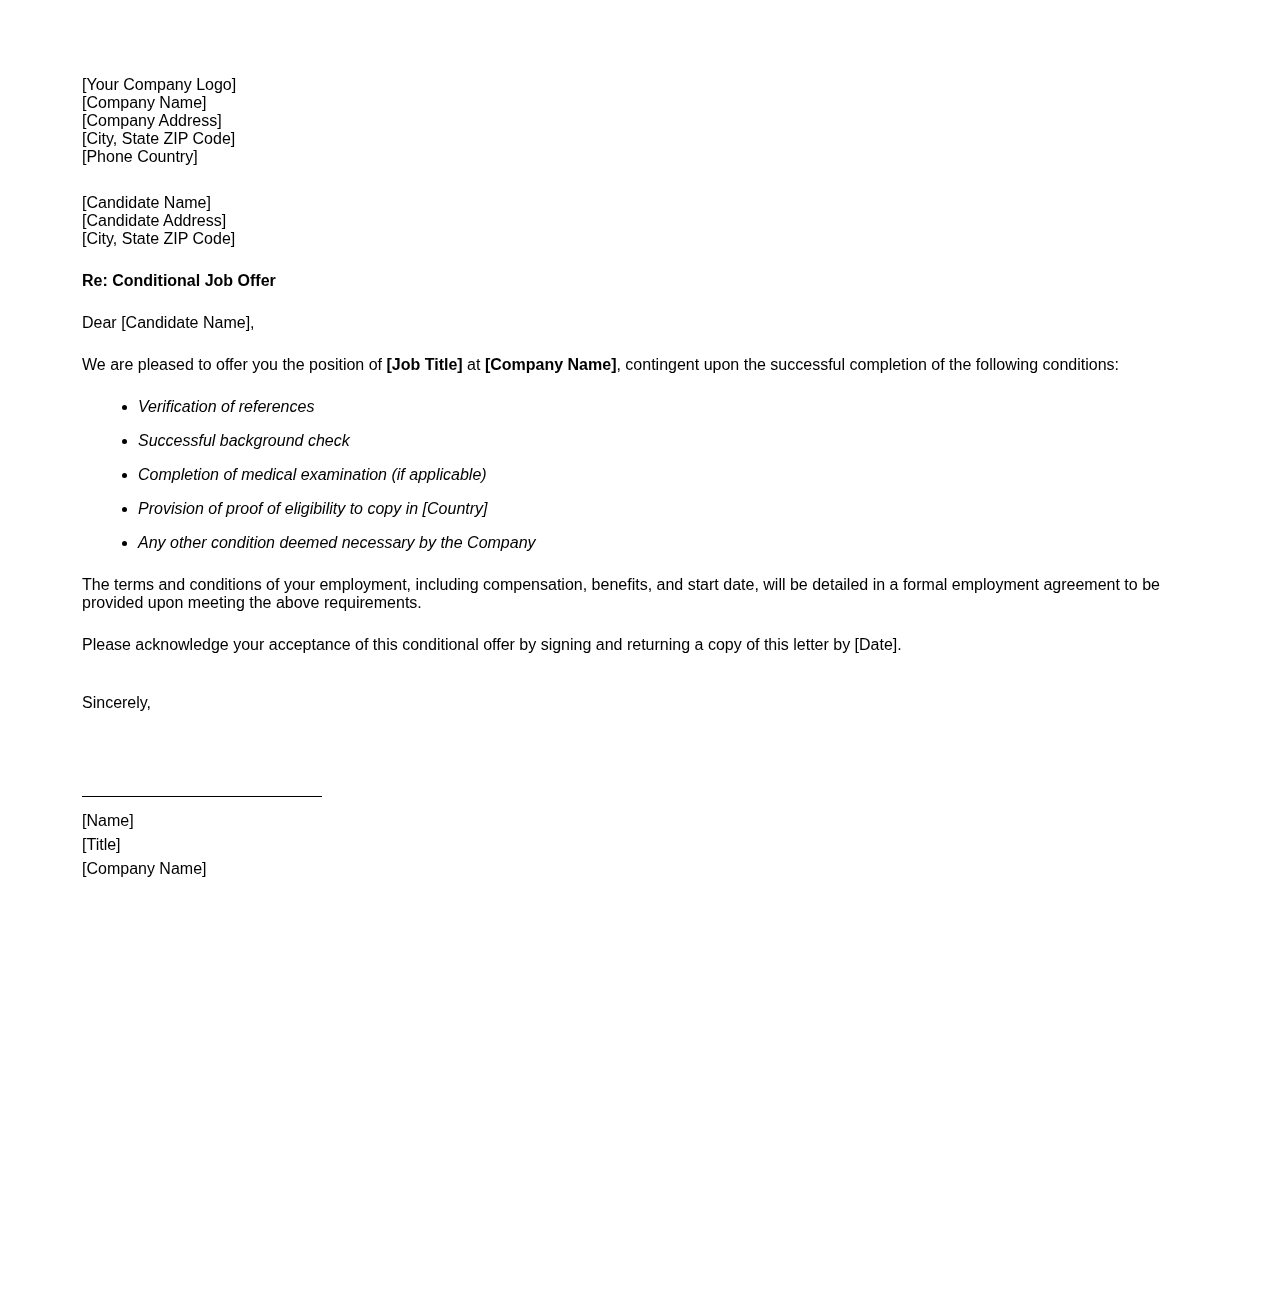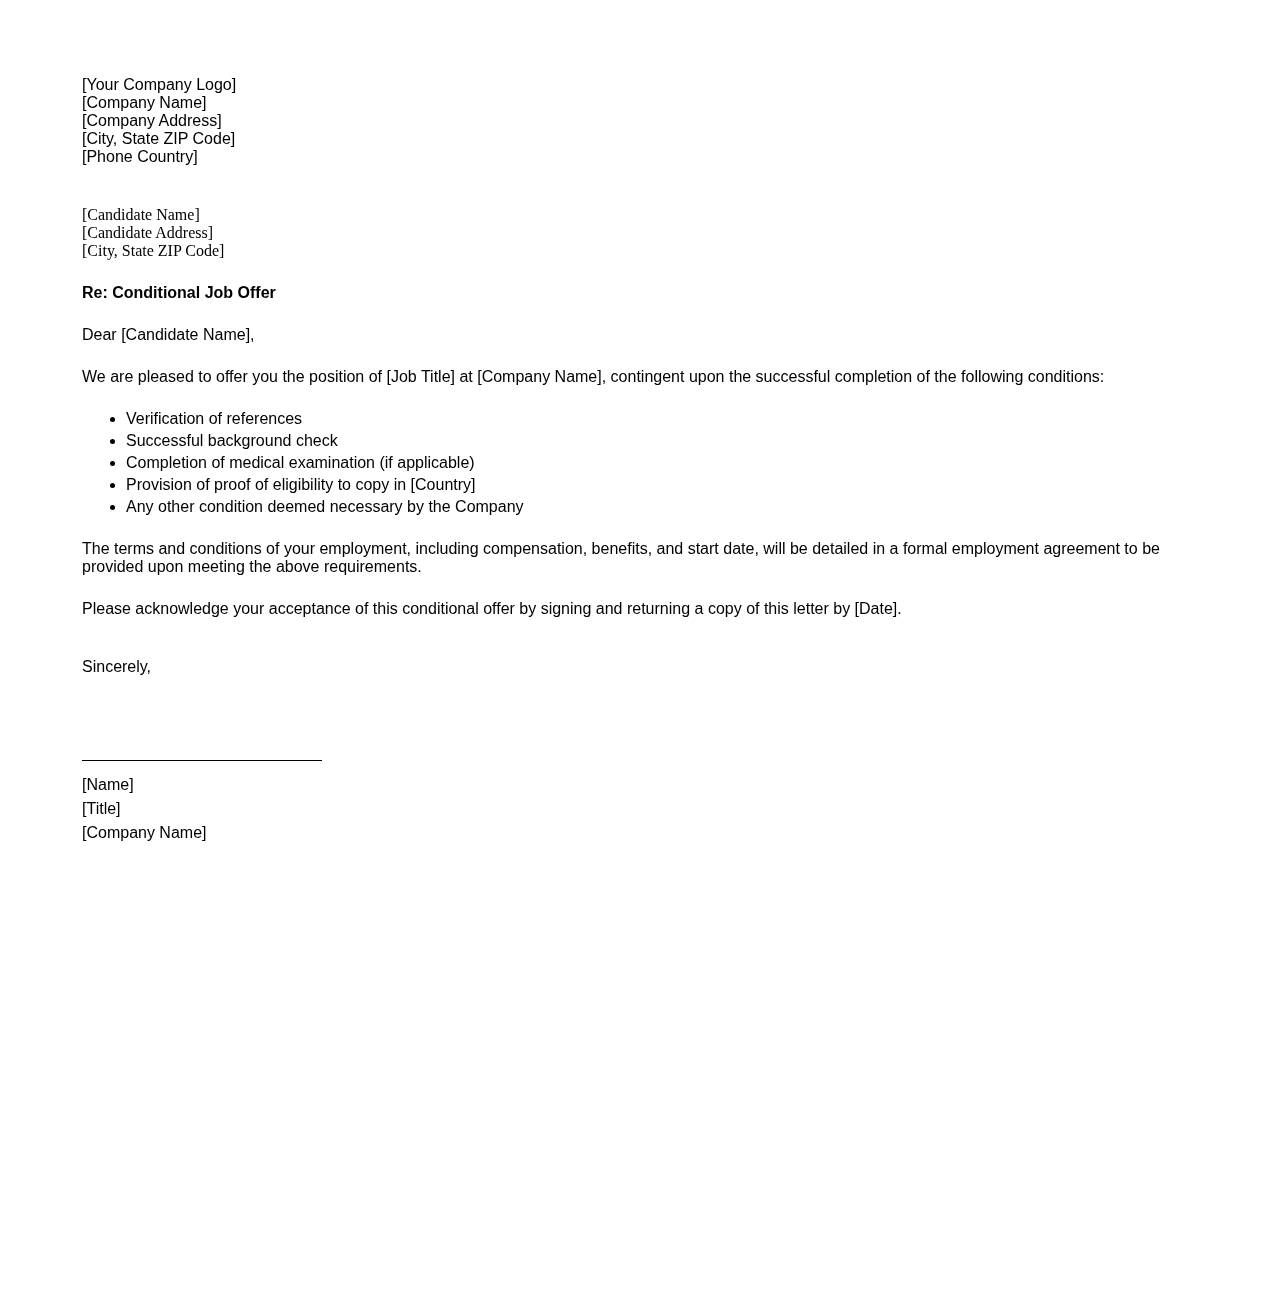--- a/index.html
+++ b/index.html
@@ -17,39 +17,39 @@
       overflow: hidden;
     }
     .page {
       position: absolute;
       left: 82px;
       top: 76px;
       width: 1110px;
     }
     .line { line-height: 18px; white-space: nowrap; }
     .sender { line-height: 18px; }
-    .recipient { margin-top: 40px; line-height: 18px; font-family: Liberation Serif, serif; }
+    .recipient { margin-top: 28px; line-height: 18px; }
     .subject { margin-top: 24px; font-weight: bold; line-height: 18px; }
     p { margin: 24px 0 0 0; line-height: 18px; }
     ul {
       margin: 24px 0 0 0;
       padding-left: 40px;
       line-height: 18px;
     }
-    ul li { margin: 4px; }
+    ul li { margin: 16px; font-style: italic; }
     .closing { margin-top: 40px; line-height: 18px; }
     .sig-line {
       margin-top: 84px;
       width: 240px;
       height: 0;
       border-top: 1px solid #000000;
     }
     .sig-field { margin-top: 6px; line-height: 18px; }
     .sig-field.first { margin-top: 15px; }
-    b { font-weight: normal; }
+    b { font-weight: bold; }
   </style>
 </head>
 <body>
 
 <div class="page">
 
   <div class="sender">
     <div class="line">[Your Company Logo]</div>
     <div class="line">[Company Name]</div>
     <div class="line">[Company Address]</div>

